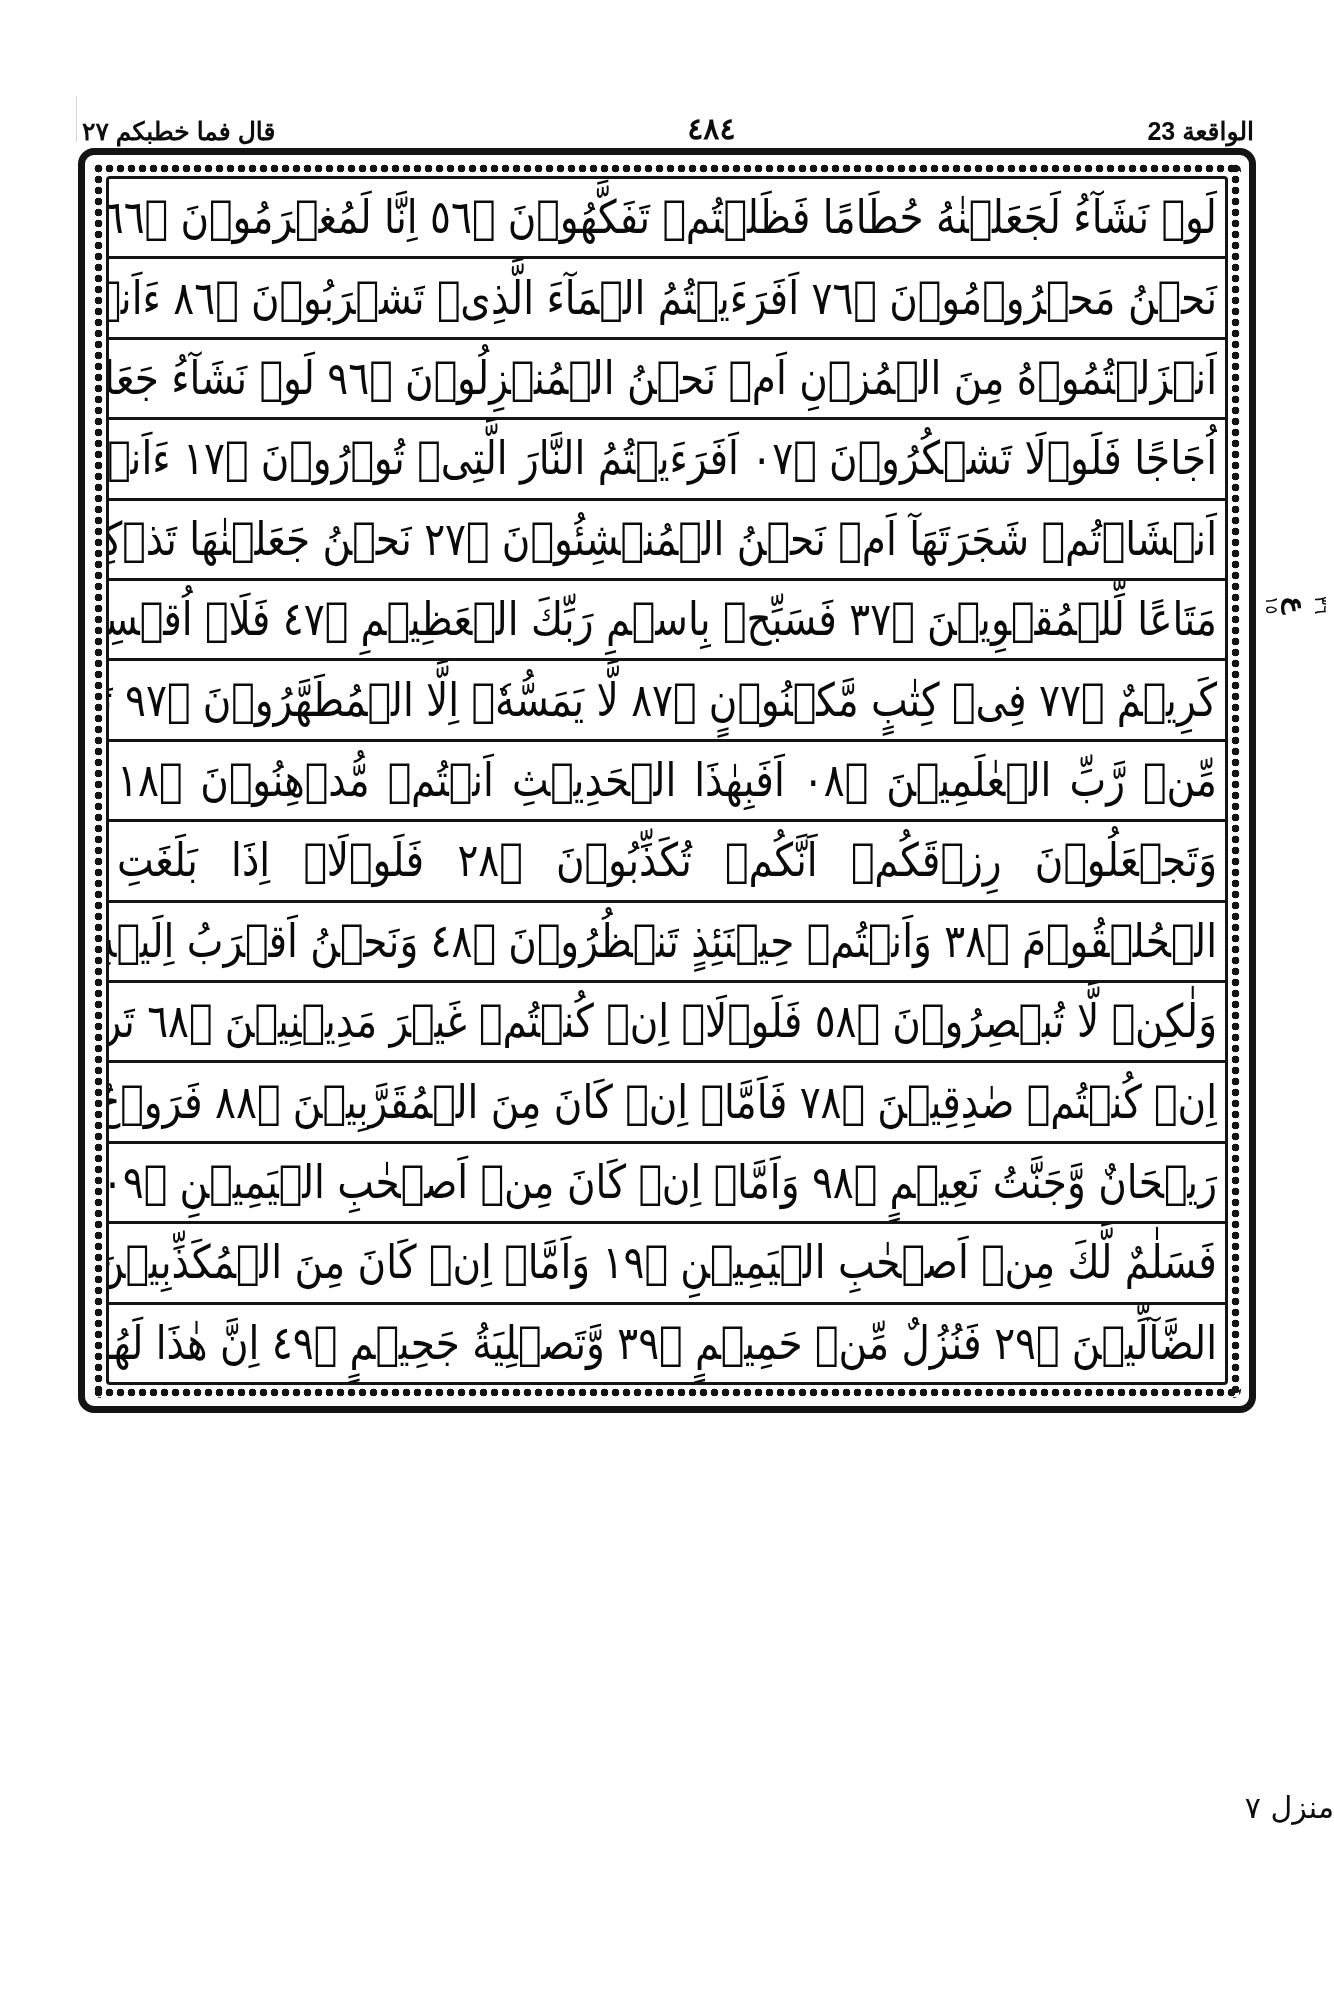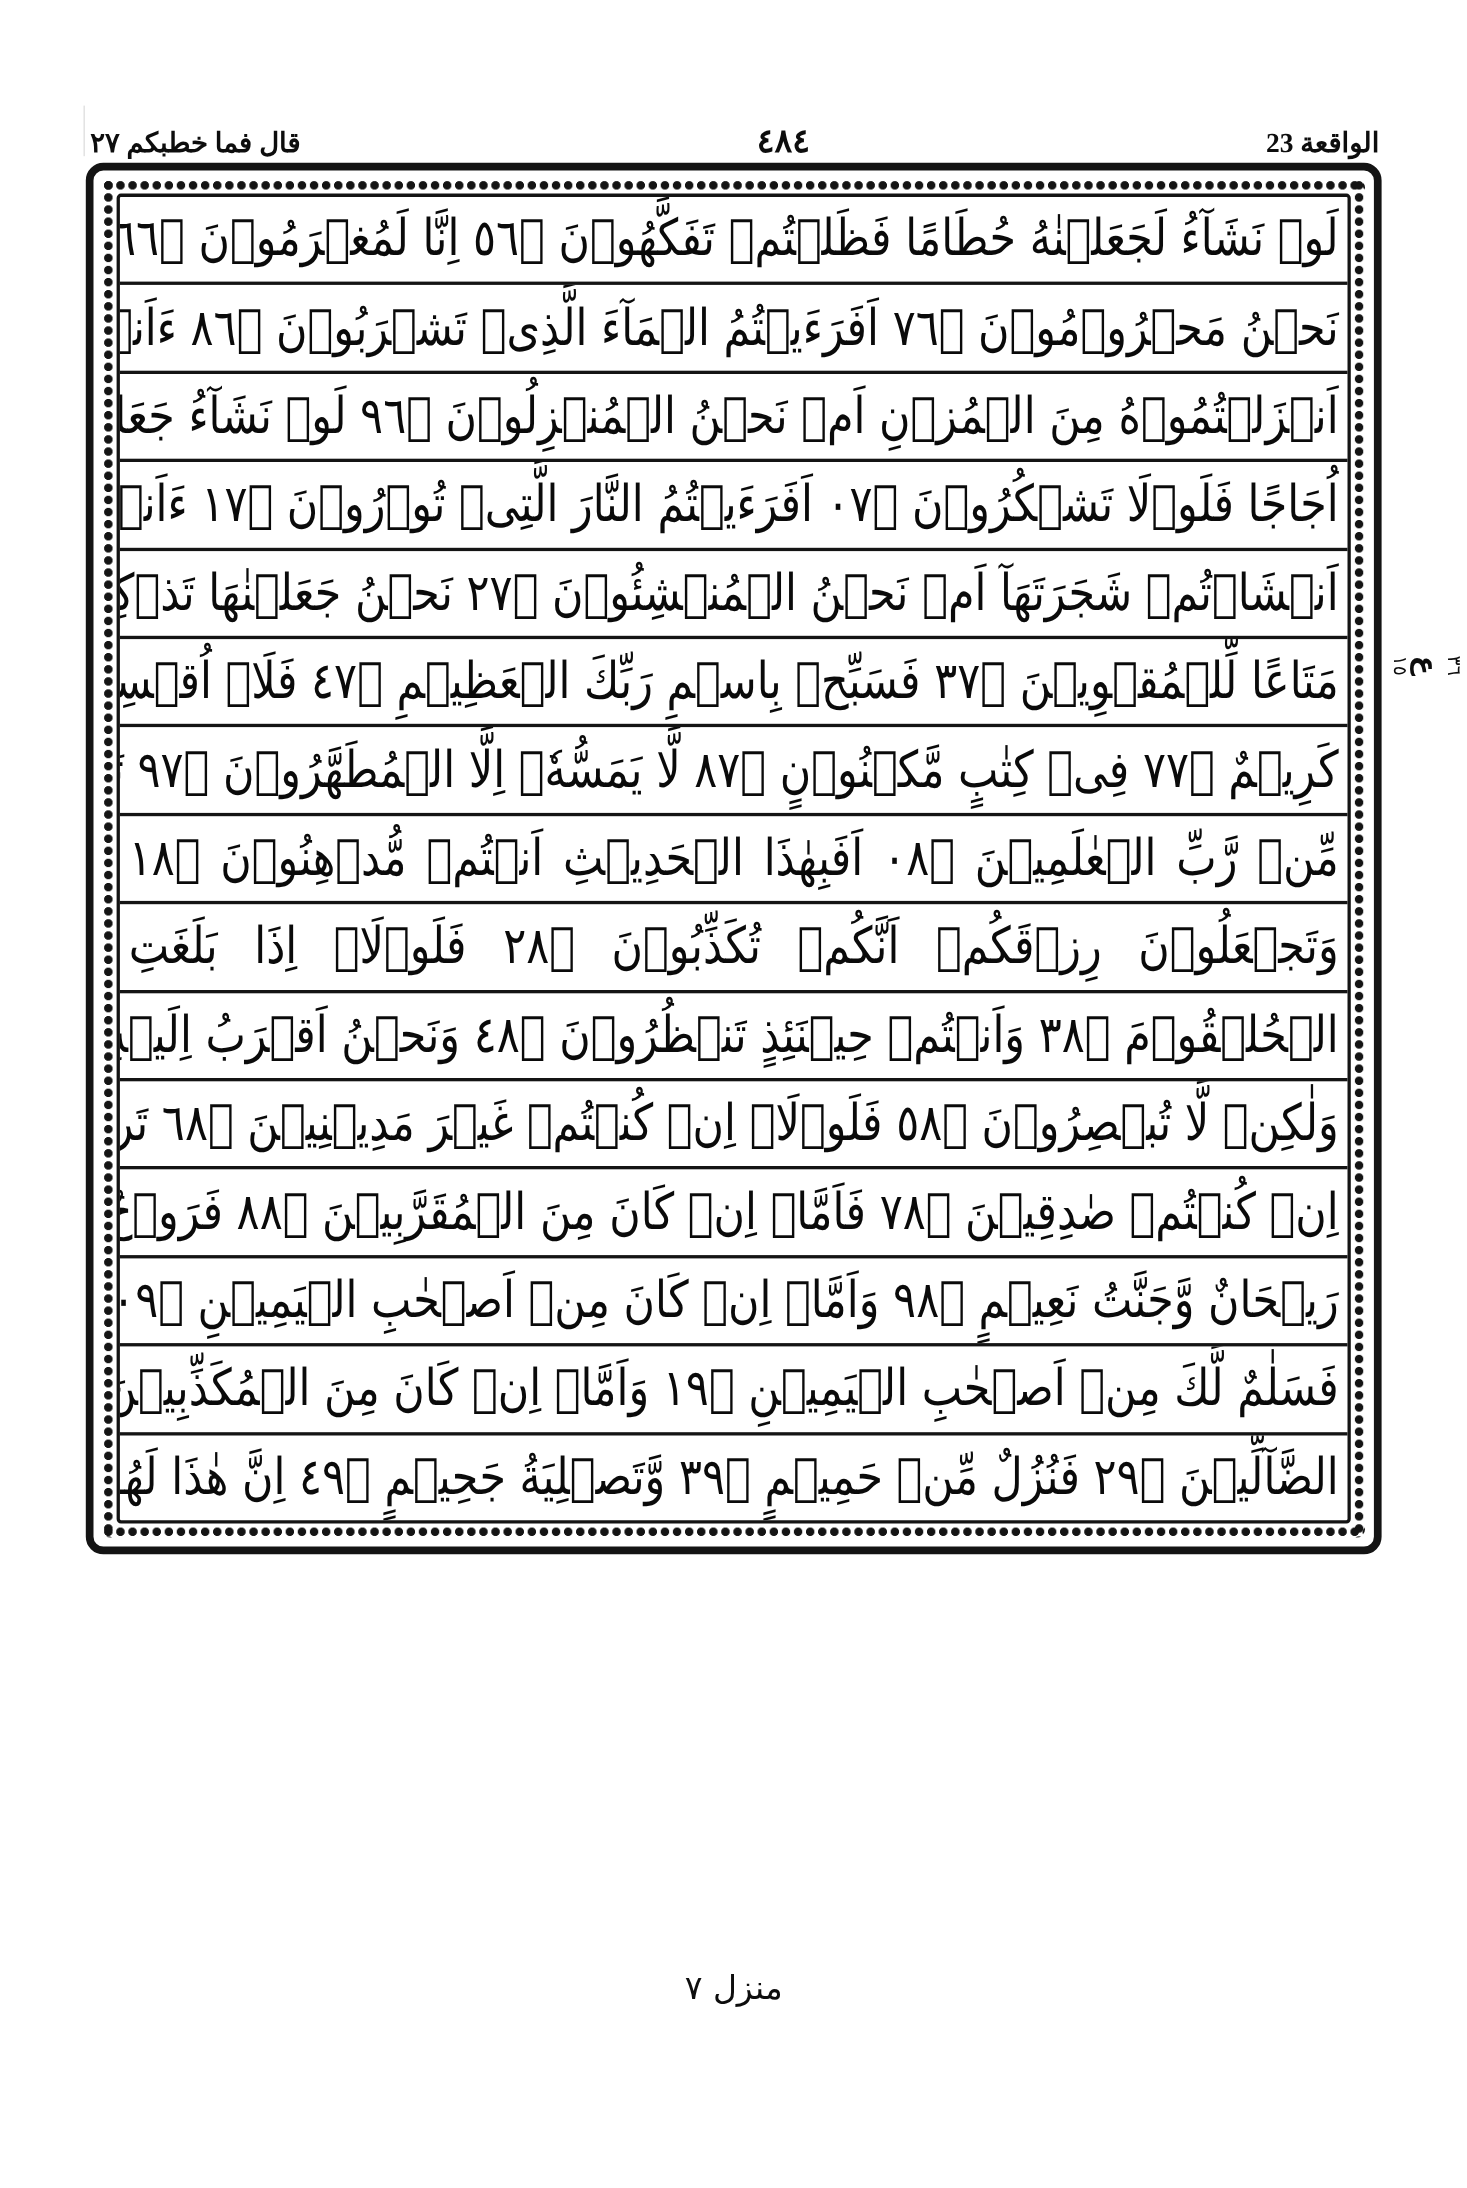--- a/index.html
+++ b/index.html
@@ -41,21 +41,21 @@
     left: 78px;
     top: 96px;
     width: 1180px;
     height: 48px;
     display: flex;
     align-items: flex-end;
     justify-content: space-between;
     direction: rtl;
   }
   .hdr-cell {
-    font-family: Liberation Serif, serif;
+    font-family: Liberation Sans, sans-serif;
     font-size: 25px;
     line-height: 1.05;
     color: #0d0d0d;
     white-space: nowrap;
     font-weight: 600;
   }
   #hdr-para   { padding-left: 4px; }
   #hdr-page   { font-size: 30px; letter-spacing: 1px; margin-top: 15px; }
   #hdr-surah  { padding-right: 4px; }
 
@@ -168,21 +168,21 @@
     letter-spacing: 1px;
   }
   .mark-col.big { font-size: 26px; font-weight: 700; }
 
   
   #footer {
     position: absolute;
     left: 0;
     top: 1790px;
     width: 1334px;
-    text-align: center;
+    text-align: right;
     direction: rtl;
   }
   #footer-text {
     font-family: "DejaVu Sans", sans-serif;
     font-size: 30px;
     color: #0d0d0d;
     display: inline-block;
   }
 </style>
 </head>

